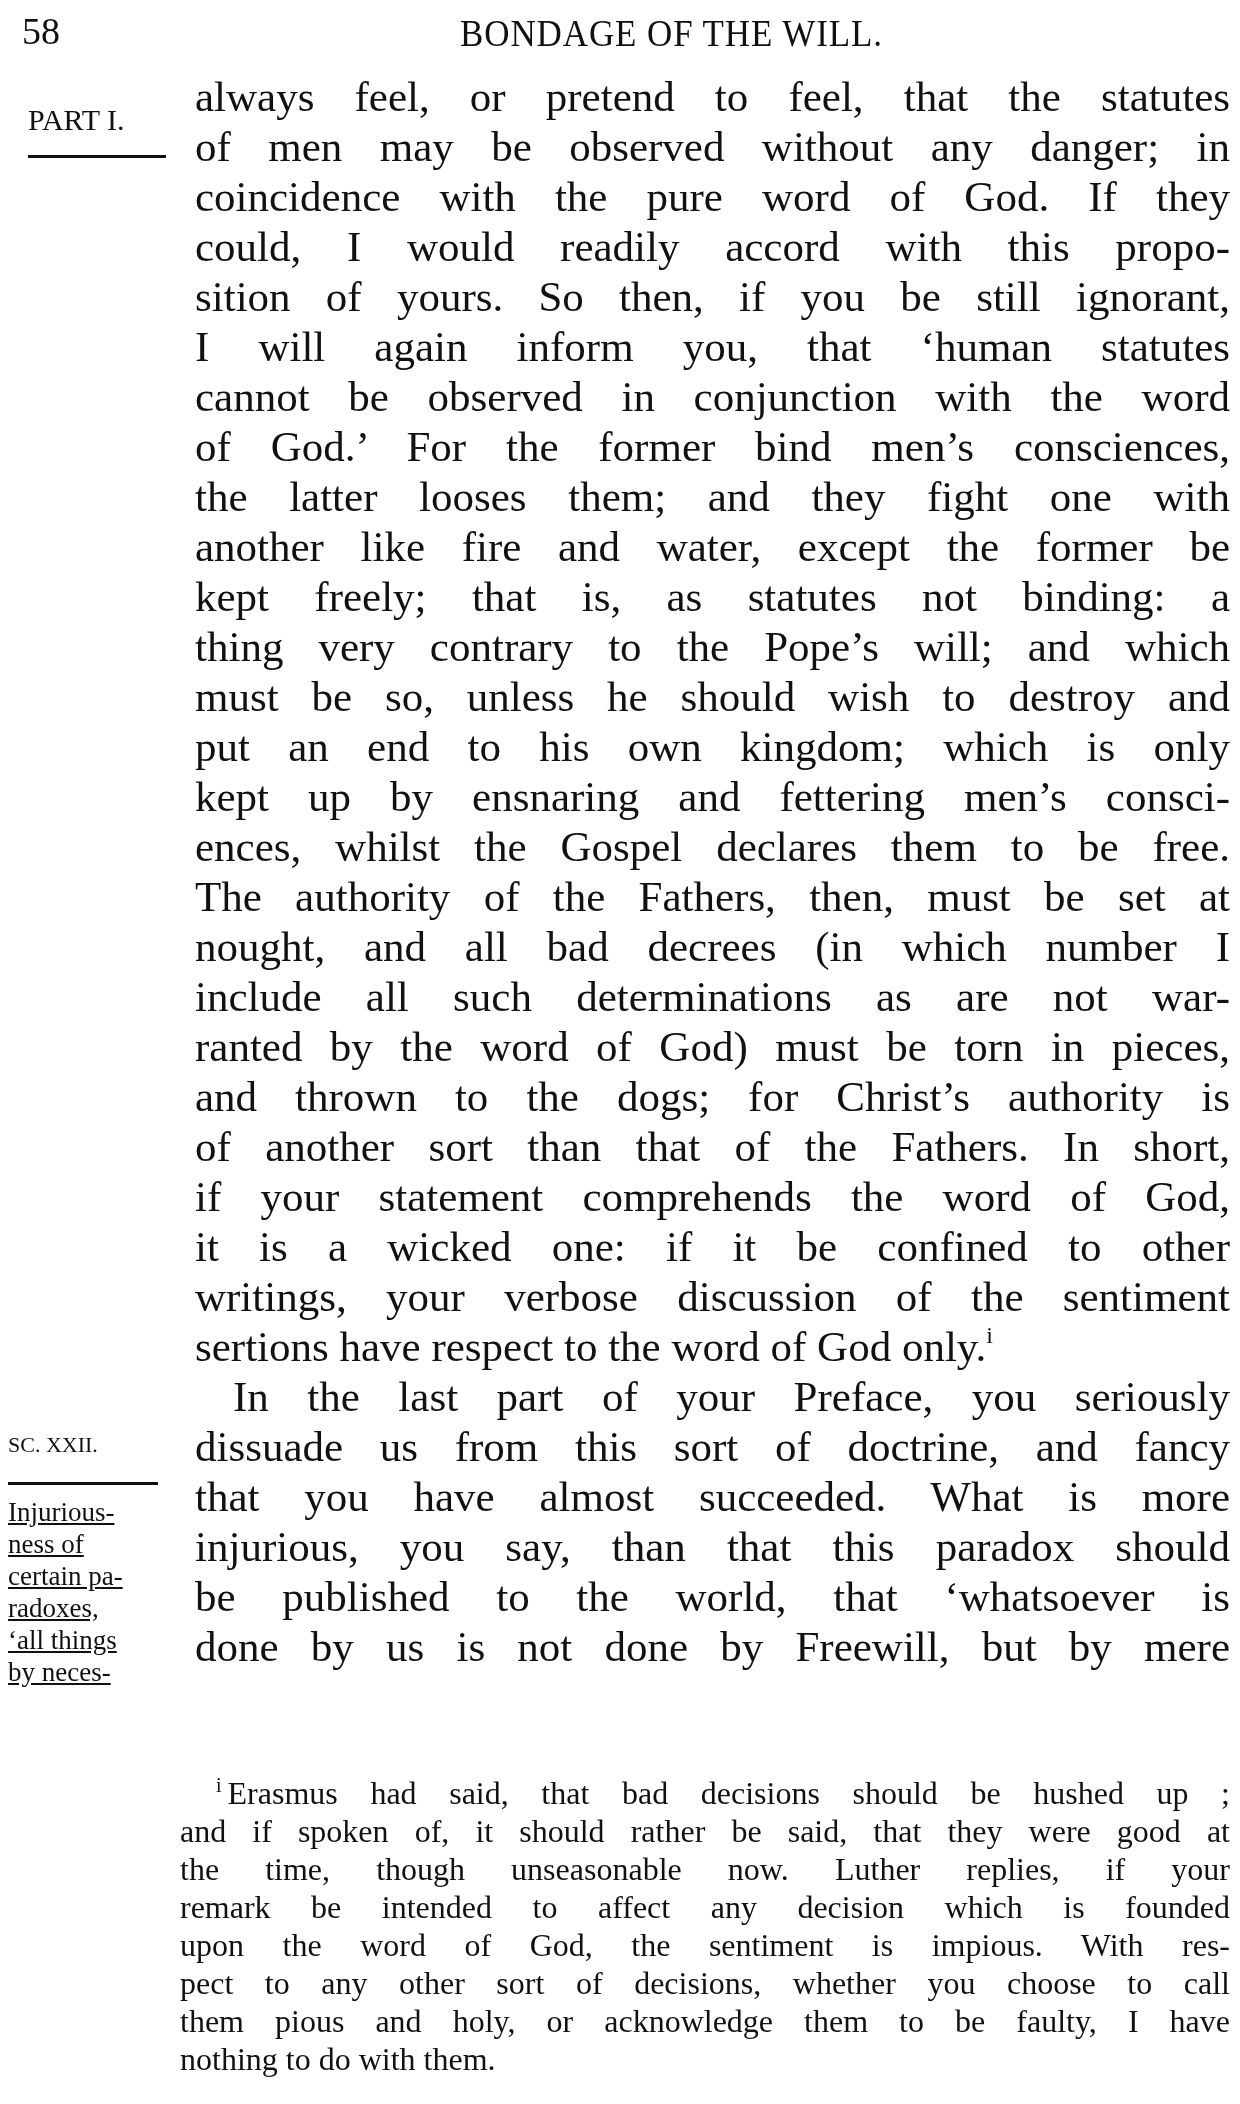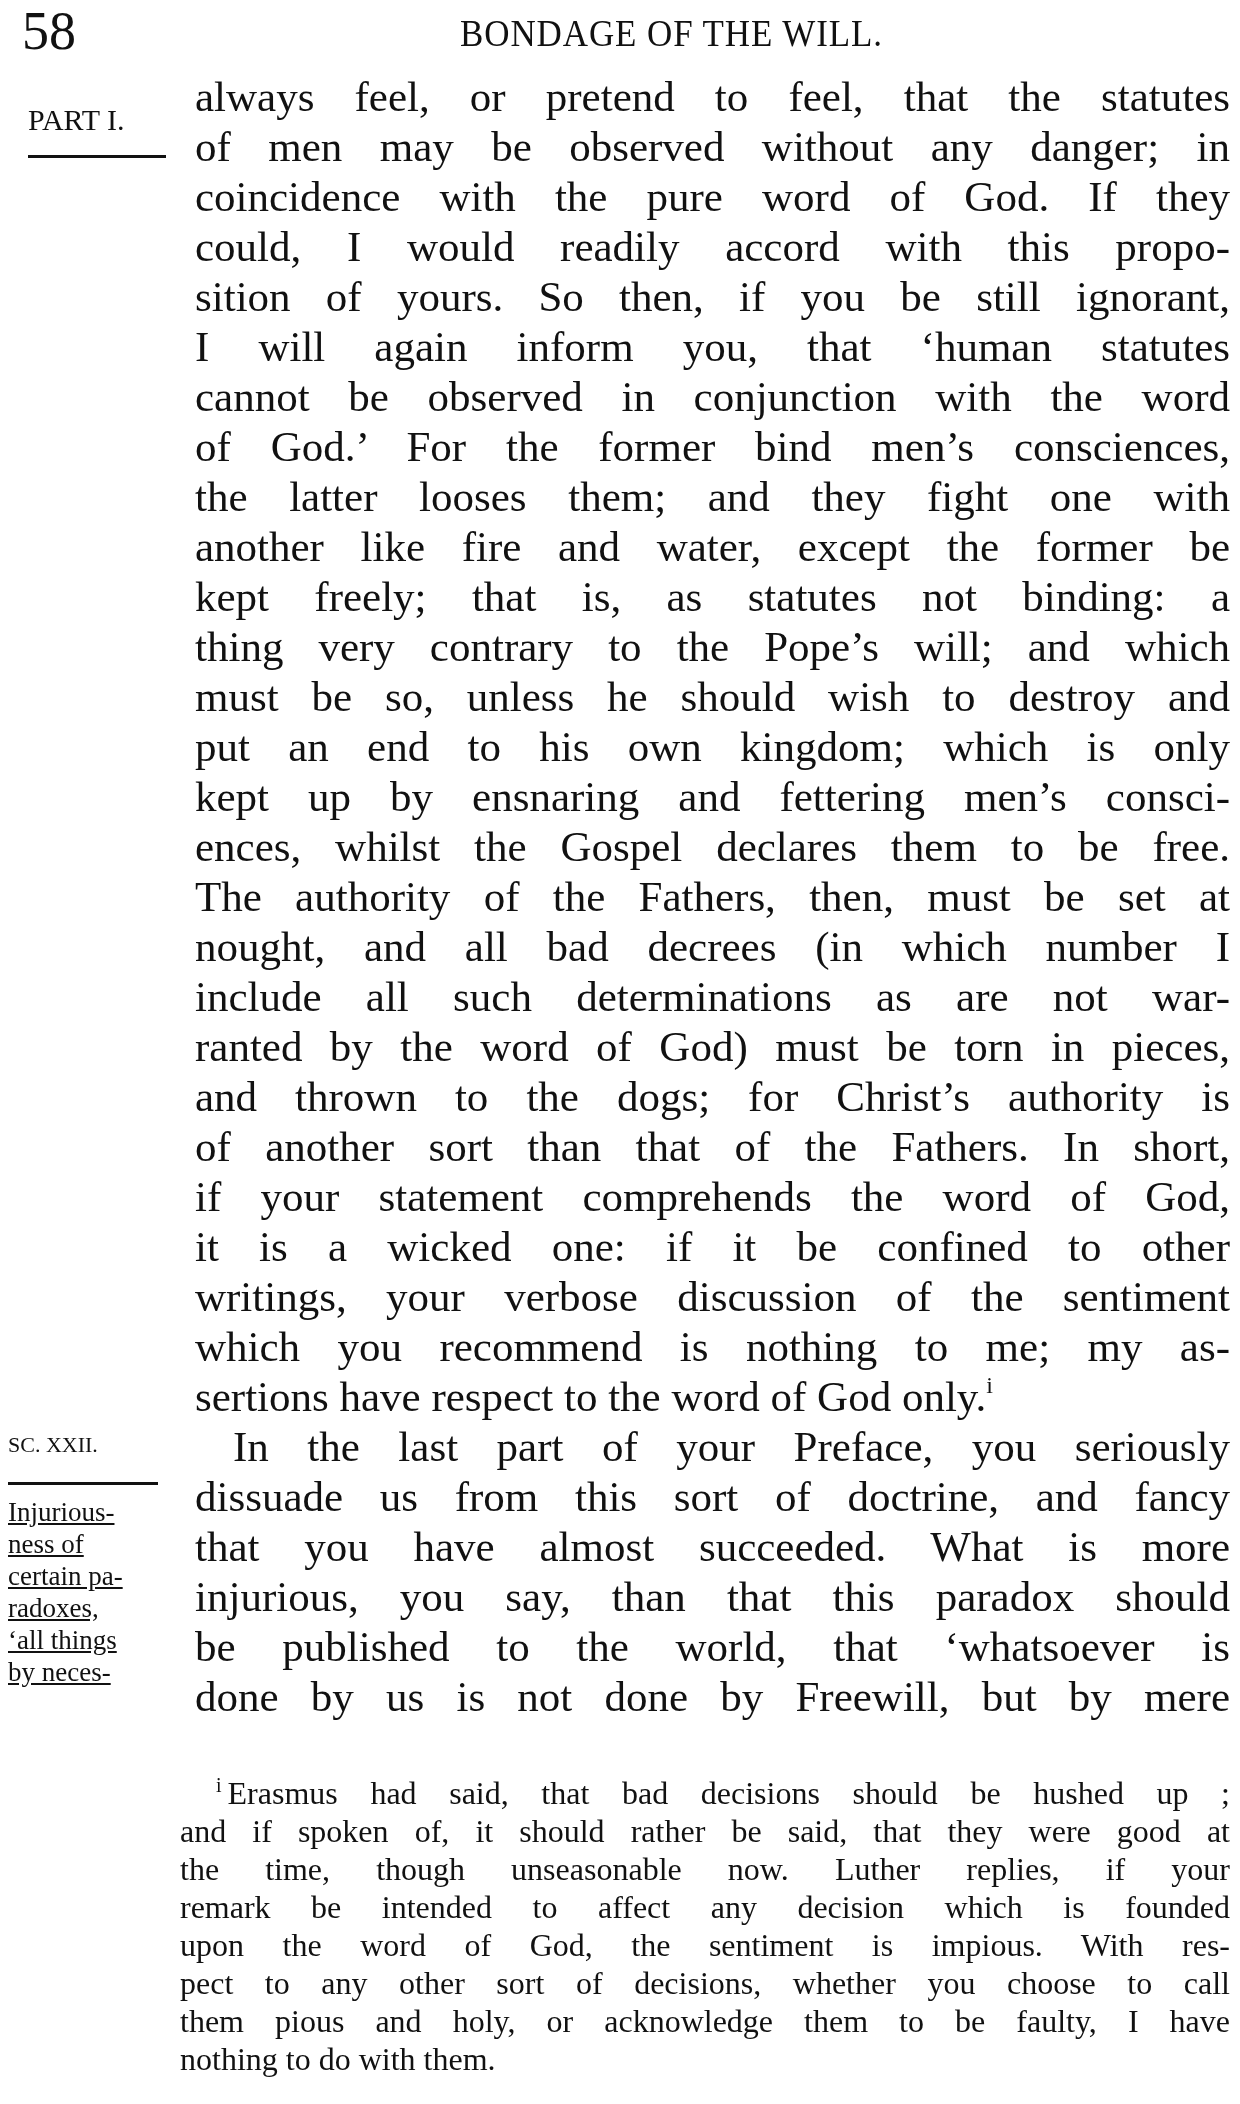--- a/index.html
+++ b/index.html
@@ -19,21 +19,21 @@
       position: absolute;
       top: 2px;
       left: 0;
       width: 1240px;
       height: 60px;
     }
     .page-number {
       position: absolute;
       left: 22px;
       top: 0;
-      font-size: 54px;
+      font-size: 38px;
       line-height: 58px;
     }
     .running-title {
       position: absolute;
       left: 460px;
       top: 8px;
       font-size: 38px;
       line-height: 46px;
       letter-spacing: 1px;
       transform: scaleX(0.92);
@@ -160,21 +160,20 @@
   <span class="line">ences, whilst the Gospel declares them to be free.</span>
   <span class="line">The authority of the Fathers, then, must be set at</span>
   <span class="line">nought, and all bad decrees (in which number I</span>
   <span class="line">include all such determinations as are not war-</span>
   <span class="line">ranted by the word of God) must be torn in pieces,</span>
   <span class="line">and thrown to the dogs; for Christ’s authority is</span>
   <span class="line">of another sort than that of the Fathers. In short,</span>
   <span class="line">if your statement comprehends the word of God,</span>
   <span class="line">it is a wicked one: if it be confined to other</span>
   <span class="line">writings, your verbose discussion of the sentiment</span>
-  <span class="line">which you recommend is nothing to me; my as-</span>
   <span class="line last"><span>sertions have respect to the word of God only.</span><span class="sup">i</span></span>
   <span class="line indent">In the last part of your Preface, you seriously</span>
   <span class="line">dissuade us from this sort of doctrine, and fancy</span>
   <span class="line">that you have almost succeeded. What is more</span>
   <span class="line">injurious, you say, than that this paradox should</span>
   <span class="line">be published to the world, that ‘whatsoever is</span>
   <span class="line">done by us is not done by Freewill, but by mere</span>
 </div>
 
 <div class="margin-section">SC. XXII.</div>

